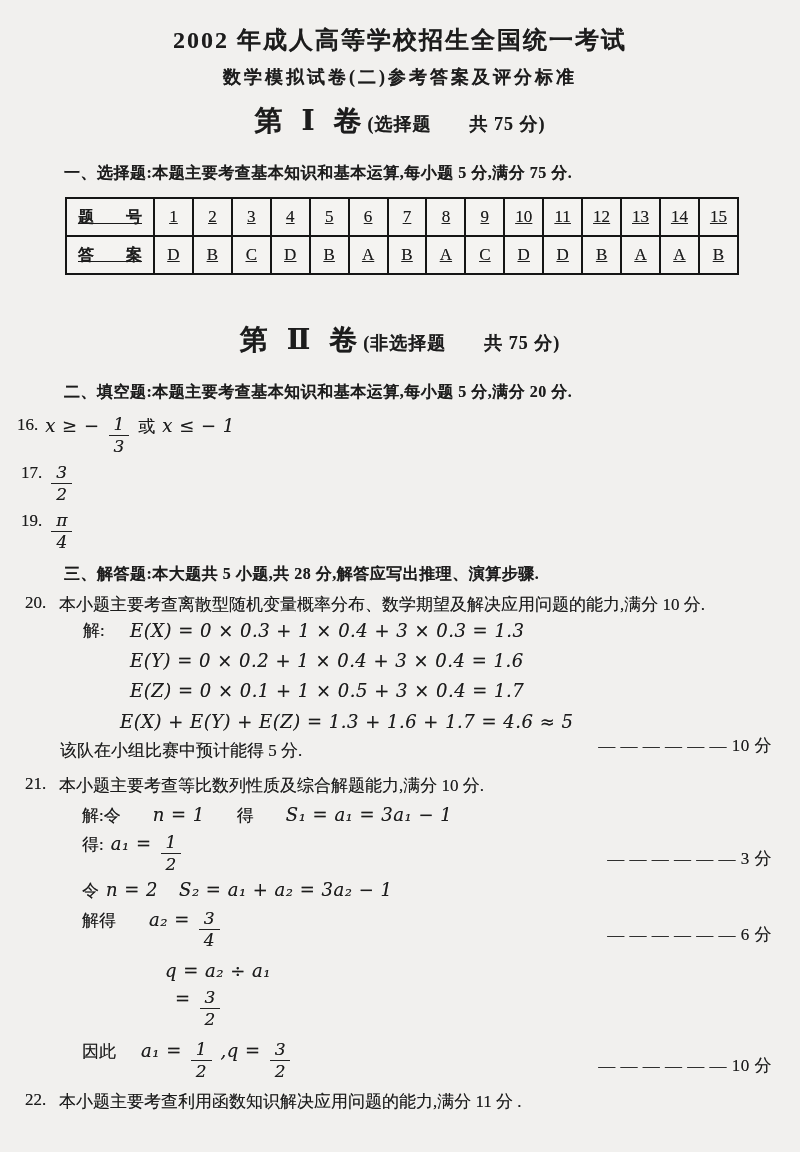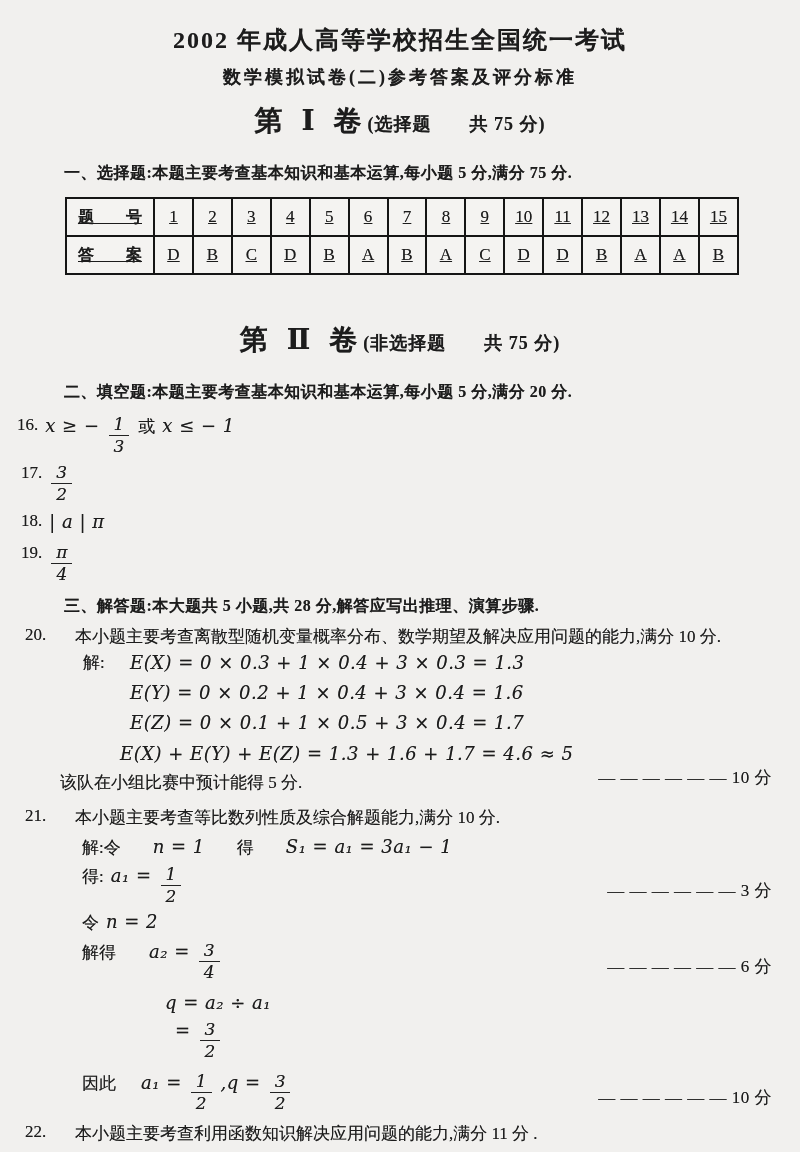--- a/index.html
+++ b/index.html
@@ -26,21 +26,21 @@
   
   .line{position:relative;margin-left:20px;}
   .qline{display:flex;align-items:flex-start;gap:7px;}
   .math{font-style:italic;font-family:"DejaVu Serif",serif;font-size:18px;letter-spacing:0.5px;}
   .cn{font-style:normal;}
   .frac{display:inline-block;text-align:center;line-height:1.1;font-style:italic;font-family:"DejaVu Serif",serif;font-size:17px;margin:0 2px;}
   .fnum{display:block;border-bottom:1.5px solid #222;padding:0 5px 1px 5px;}
   .fden{display:block;padding:1px 5px 0 5px;}
   .score{position:absolute;right:3px;bottom:5px;font-size:17px;letter-spacing:0.5px;white-space:nowrap;}
   
-  .q-desc{margin-top:8px;display:flex;gap:16px;}
+  .q-desc{margin-top:8px;display:flex;}
   .q-no{width:34px;flex:none;}
   .sol-row{position:relative;margin-left:58px;display:flex;align-items:center;line-height:1.68;}
   .sol-label{width:47px;flex:none;font-style:normal;}
   .ind{margin-left:105px;text-align:right;}
   .fill-item{margin-top:6px;min-height:26px;}
   .tall{min-height:42px;}
   
   .page *{text-shadow:0 0 0.5px rgba(30,30,30,0.55);}
 </style>
 </head>
@@ -119,24 +119,20 @@
   </div>
 
   <div class="line qline fill-item tall" style="margin-left:-4px;">
     <span class="cn">17.</span>
     <span class="frac">
         <span class="fnum">3</span>
         <span class="fden">2</span>
       </span>
   </div>
 
-  <div class="line qline fill-item" style="margin-left:-4px;">
-    <span class="cn">18.</span>
-    <span class="math">| a | π</span>
-  </div>
 
   <div class="line qline fill-item tall" style="margin-left:-4px;">
     <span class="cn">19.</span>
     <span class="frac">
         <span class="fnum">π</span>
         <span class="fden">4</span>
       </span>
   </div>
 
   <div class="sec-head" style="margin-top:11px;">三、解答题:本大题共 5 小题,共 28 分,解答应写出推理、演算步骤.</div>
@@ -178,20 +174,21 @@
     <span class="math">a₁ =</span>
     <span class="frac">
         <span class="fnum">1</span>
         <span class="fden">2</span>
       </span>
     <span class="score">— — — — — — 3 分</span>
   </div>
   <div class="line qline" style="margin-left:57px;margin-top:4px;">
     <span class="cn">令</span>
     <span class="math">n = 2</span>
+    <span class="math" style="margin-left:14px;">S₂ = a₁ + a₂ = 3a₂ − 1</span>
   </div>
   <div class="line qline tall" style="margin-left:57px;margin-top:7px;">
     <span class="cn" style="width:60px;">解得</span>
     <span class="math">a₂ =</span>
     <span class="frac">
         <span class="fnum">3</span>
         <span class="fden">4</span>
       </span>
     <span class="score">— — — — — — 6 分</span>
   </div>

